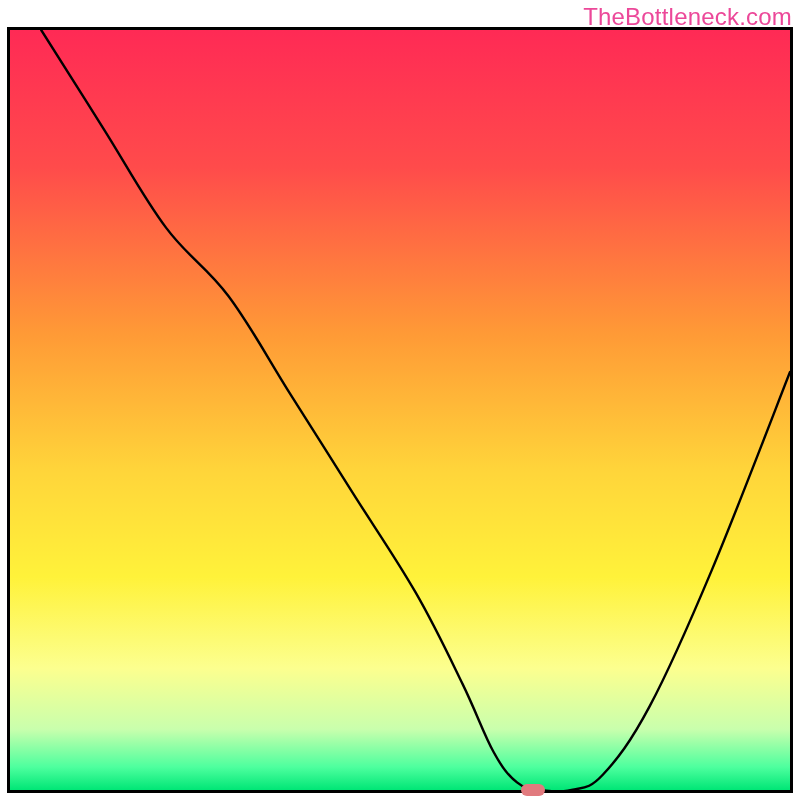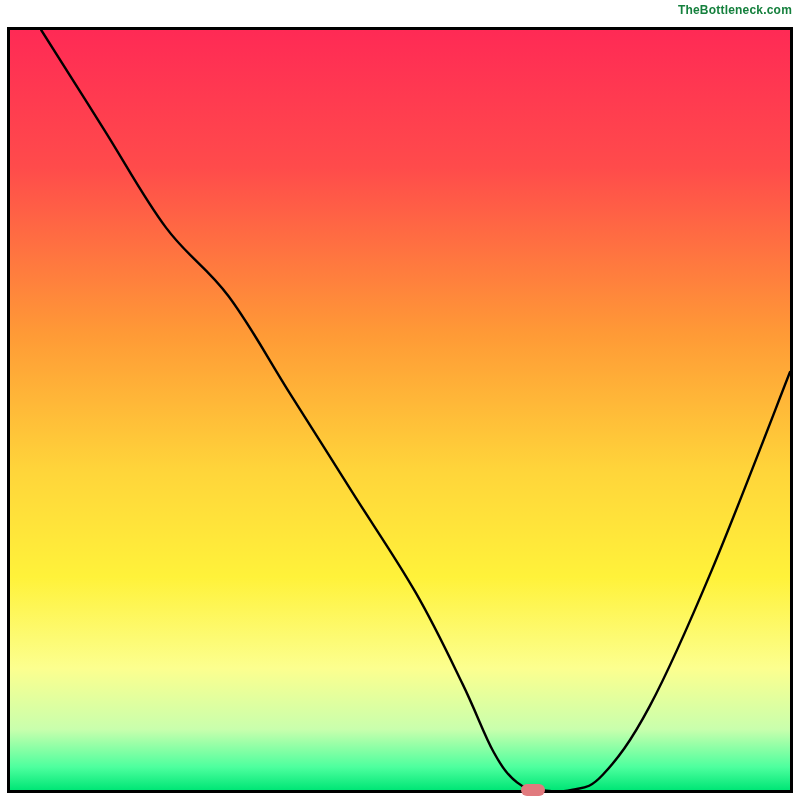--- a/index.html
+++ b/index.html
@@ -9,23 +9,23 @@
     height: 800px;
     background: #ffffff;
     font-family: Arial, Helvetica, sans-serif;
     position: relative;
     overflow: hidden;
   }
   .watermark {
     position: absolute;
     top: 3px;
     right: 8px;
-    color: #15803d;
-    font-size: 12px;
-    font-weight: 700;
+    color: #ec4899;
+    font-size: 24px;
+    font-weight: 400;
     z-index: 10;
     letter-spacing: 0.2px;
   }
   .chart-frame {
     position: absolute;
     left: 7px;
     top: 27px;
     width: 786px;
     height: 766px;
     border: 3px solid #000000;

